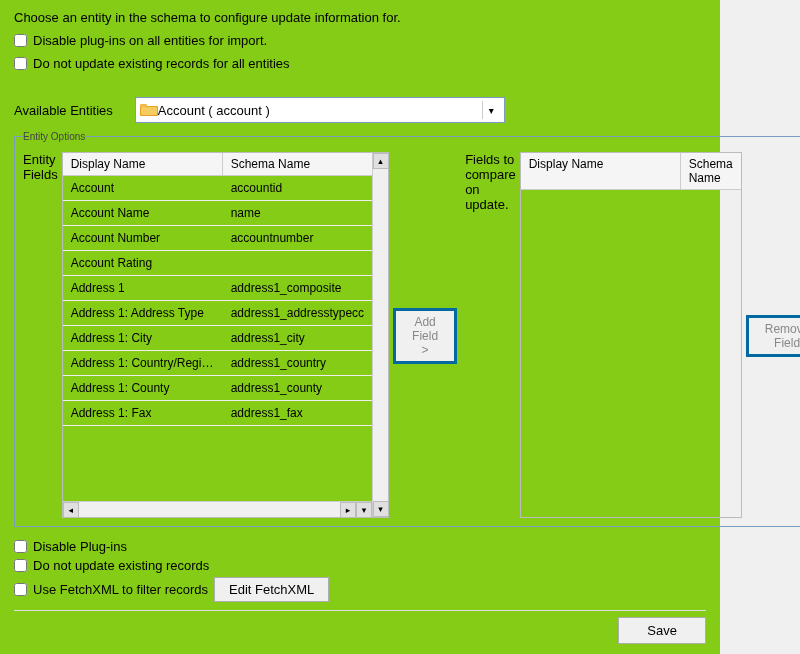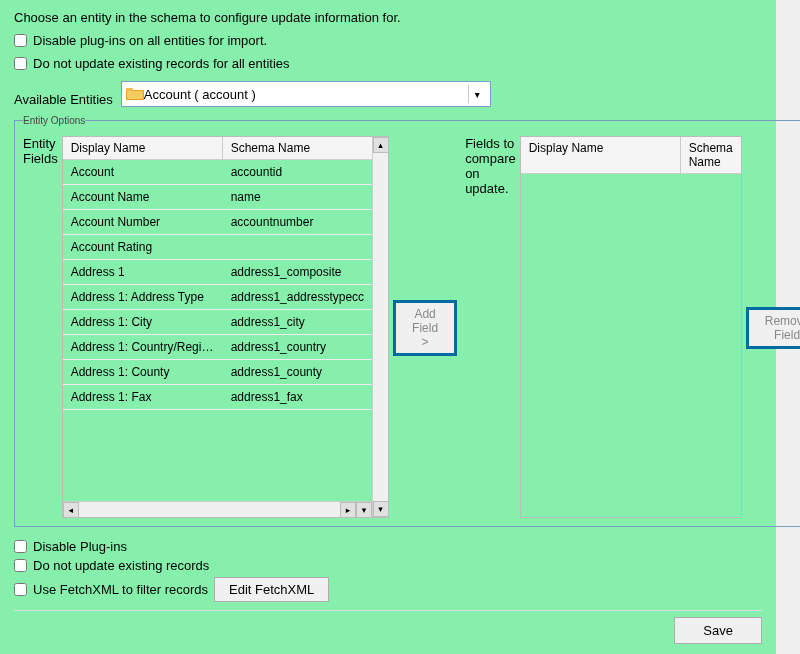--- a/index.html
+++ b/index.html
@@ -6,22 +6,22 @@
     body {
       font-family: 'Segoe UI', Tahoma, Geneva, Verdana, sans-serif;
       font-size: 13px;
       background: #f0f0f0;
       color: #000;
       width: 800px;
       height: 654px;
       overflow: hidden;
     }
     .main-container {
-      background: #86efac;
-      width: 776px;
+      background: #84cc16;
+      width: 720px;
       height: 654px;
       padding: 10px 14px;
       display: flex;
       flex-direction: column;
       gap: 8px;
     }
     .instruction-text {
       font-size: 13px;
       color: #000;
     }
@@ -31,23 +31,23 @@
       gap: 6px;
       font-size: 13px;
     }
     .checkbox-row input[type="checkbox"] {
       width: 13px;
       height: 13px;
       margin: 0;
     }
     .available-entities-row {
       display: flex;
-      align-items: flex-end;
-      gap: 8px;
-      margin-top: 2px;
+      align-items: center;
+      gap: 22px;
+      margin-top: 18px;
     }
     .available-entities-label {
       font-size: 13px;
       white-space: nowrap;
     }
     .entity-select-wrapper {
       display: flex;
       align-items: center;
       border: 1px solid #7a9cc2;
       background: #fff;

